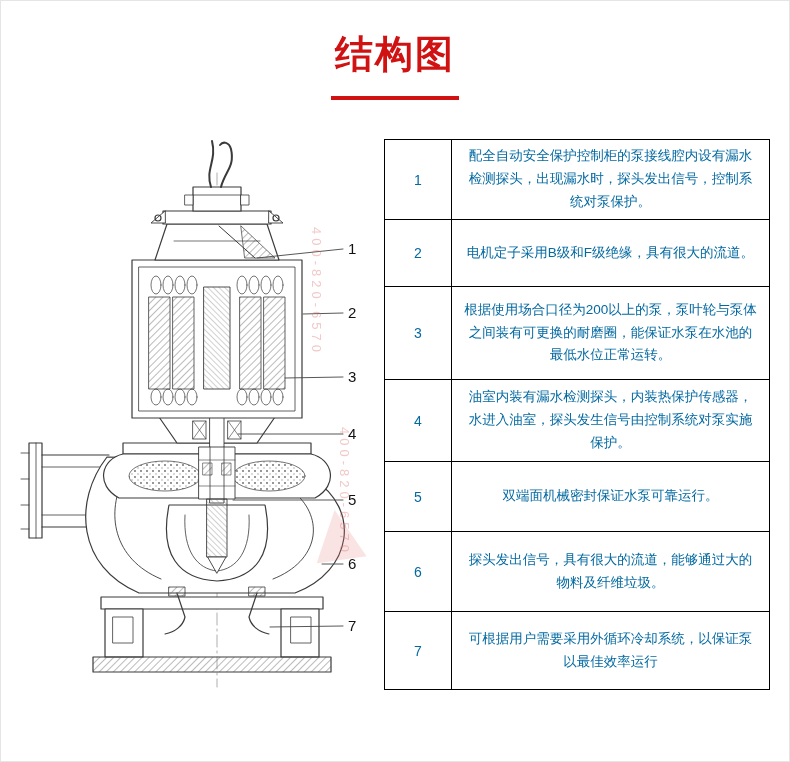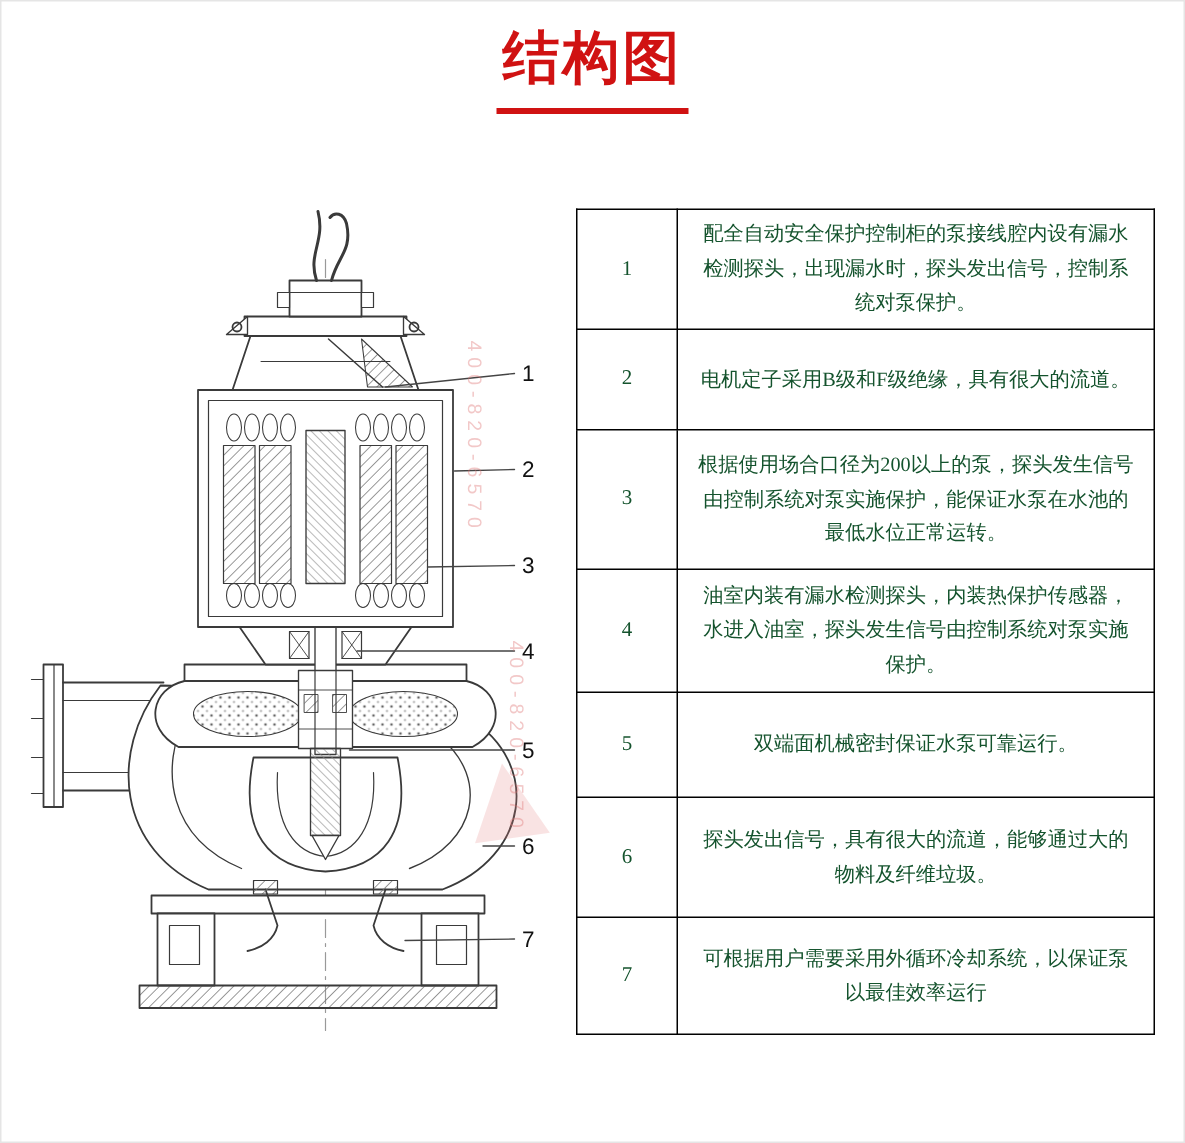--- a/index.html
+++ b/index.html
@@ -1,37 +1,37 @@
 <!DOCTYPE html>
 <html><head>
 <meta charset="utf-8">
 <style>
   html,body{margin:0;padding:0;background:#fff;}
   body{font-family:"Liberation Sans", sans-serif;}
   .page{position:relative;width:790px;height:762px;background:#fff;overflow:hidden;border:1px solid #e5e5e5;box-sizing:border-box;}
 
   
   .header{text-align:center;padding-top:12px;}
-  .page-title{margin:0;font-size:38px;font-weight:700;color:#d01212;letter-spacing:2px;}
+  .page-title{margin:16px;font-size:38px;font-weight:700;color:#d01212;letter-spacing:2px;}
   .title-underline{width:128px;height:4px;background:#d01212;margin:8px auto 0;}
 
   
   .diagram-area{position:absolute;left:6px;top:126px;width:372px;height:592px;}
   .diagram-area svg{display:block;}
   svg text{font-family:"Liberation Sans", sans-serif;font-size:15px;fill:#111;}
 
   
   .wm{position:absolute;pointer-events:none;color:rgba(221,110,110,0.38);}
   .wm-text1{left:302px;top:100px;writing-mode:vertical-rl;font-size:13px;letter-spacing:4px;}
   .wm-text2{left:330px;top:300px;writing-mode:vertical-rl;font-size:13px;letter-spacing:4px;}
   .wm-logo{left:288px;top:360px;font-size:86px;color:rgba(228,128,128,0.22);transform:rotate(-8deg);line-height:1;}
 
   
   .parts-table{position:absolute;left:383px;top:138px;width:386px;border-collapse:collapse;table-layout:fixed;}
-  .parts-table td{border:1px solid #000;vertical-align:middle;color:#14532d;font-family:Liberation Serif, serif;}
+  .parts-table td{border:1px solid #000;vertical-align:middle;color:#0369a1;}
   .parts-table td.num{width:64px;text-align:center;font-size:14px;}
   .parts-table td.desc{text-align:center;font-size:13.5px;line-height:1.7;padding:4px 12px;}
 </style>
 </head>
 <body>
 
 <div class="page">
 
   <div class="header">
     <h1 class="page-title">结构图</h1>
@@ -218,21 +218,21 @@
       <tr style="height:80px;">
         <td class="num">1</td>
         <td class="desc">配全自动安全保护控制柜的泵接线腔内设有漏水检测探头，出现漏水时，探头发出信号，控制系统对泵保护。</td>
       </tr>
       <tr style="height:67px;">
         <td class="num">2</td>
         <td class="desc">电机定子采用B级和F级绝缘，具有很大的流道。</td>
       </tr>
       <tr style="height:93px;">
         <td class="num">3</td>
-        <td class="desc">根据使用场合口径为200以上的泵，探头发生信号由控制系统对泵实施保护，能保证水泵在水池的最低水位正常运转。</td>
+        <td class="desc">根据使用场合口径为200以上的泵，泵叶轮与泵体之间装有可更换的耐磨圈，能保证水泵在水池的最低水位正常运转。</td>
       </tr>
       <tr style="height:82px;">
         <td class="num">4</td>
         <td class="desc">油室内装有漏水检测探头，内装热保护传感器，水进入油室，探头发生信号由控制系统对泵实施保护。</td>
       </tr>
       <tr style="height:70px;">
         <td class="num">5</td>
         <td class="desc">双端面机械密封保证水泵可靠运行。</td>
       </tr>
       <tr style="height:80px;">

